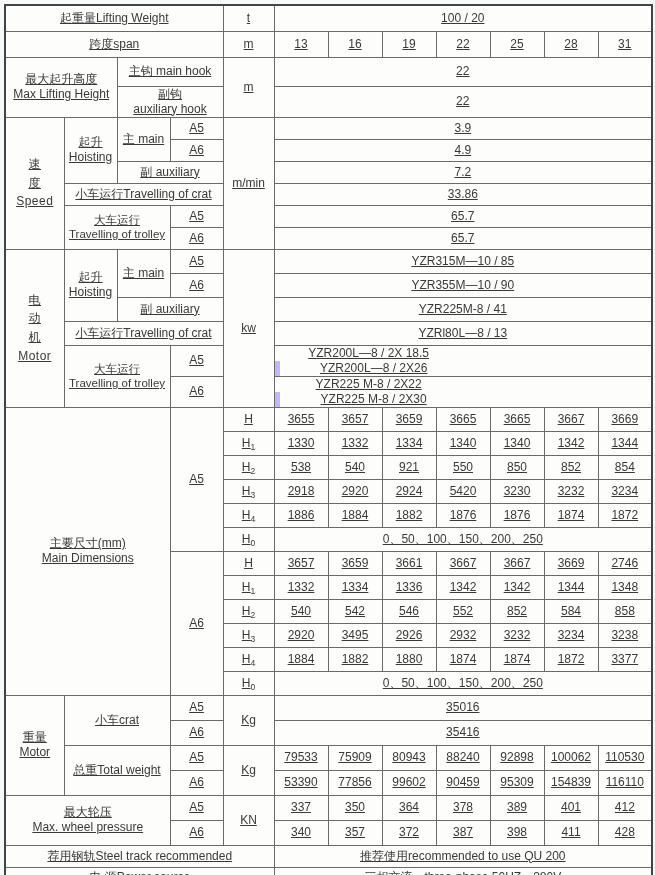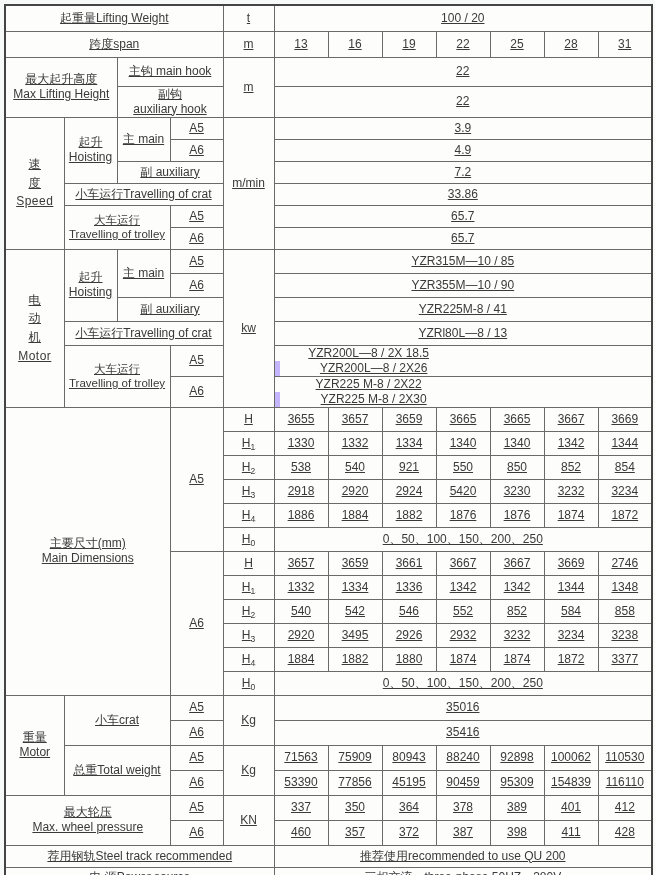--- a/index.html
+++ b/index.html
@@ -316,33 +316,33 @@
     <td colspan="7">35016</td>
   </tr>
   <tr class="r25">
     <td>A6</td>
     <td colspan="7">35416</td>
   </tr>
   <tr class="r25">
     <td colspan="2" rowspan="2">总重Total weight</td>
     <td>A5</td>
     <td rowspan="2">Kg</td>
-    <td>71563</td>
+    <td>79533</td>
     <td>75909</td>
     <td>80943</td>
     <td>88240</td>
     <td>92898</td>
     <td>100062</td>
     <td>110530</td>
   </tr>
   <tr class="r25">
     <td>A6</td>
     <td>53390</td>
     <td>77856</td>
-    <td>45195</td>
+    <td>99602</td>
     <td>90459</td>
     <td>95309</td>
     <td>154839</td>
     <td>116110</td>
   </tr>
 
   <tr class="r25">
     <td colspan="3" rowspan="2">
       <div>最大轮压</div>
       <div>Max.  wheel pressure</div>
@@ -352,21 +352,21 @@
     <td>337</td>
     <td>350</td>
     <td>364</td>
     <td>378</td>
     <td>389</td>
     <td>401</td>
     <td>412</td>
   </tr>
   <tr class="r25">
     <td>A6</td>
-    <td>460</td>
+    <td>340</td>
     <td>357</td>
     <td>372</td>
     <td>387</td>
     <td>398</td>
     <td>411</td>
     <td>428</td>
   </tr>
 
   <tr class="r22">
     <td colspan="5">荐用钢轨Steel track recommended</td>

